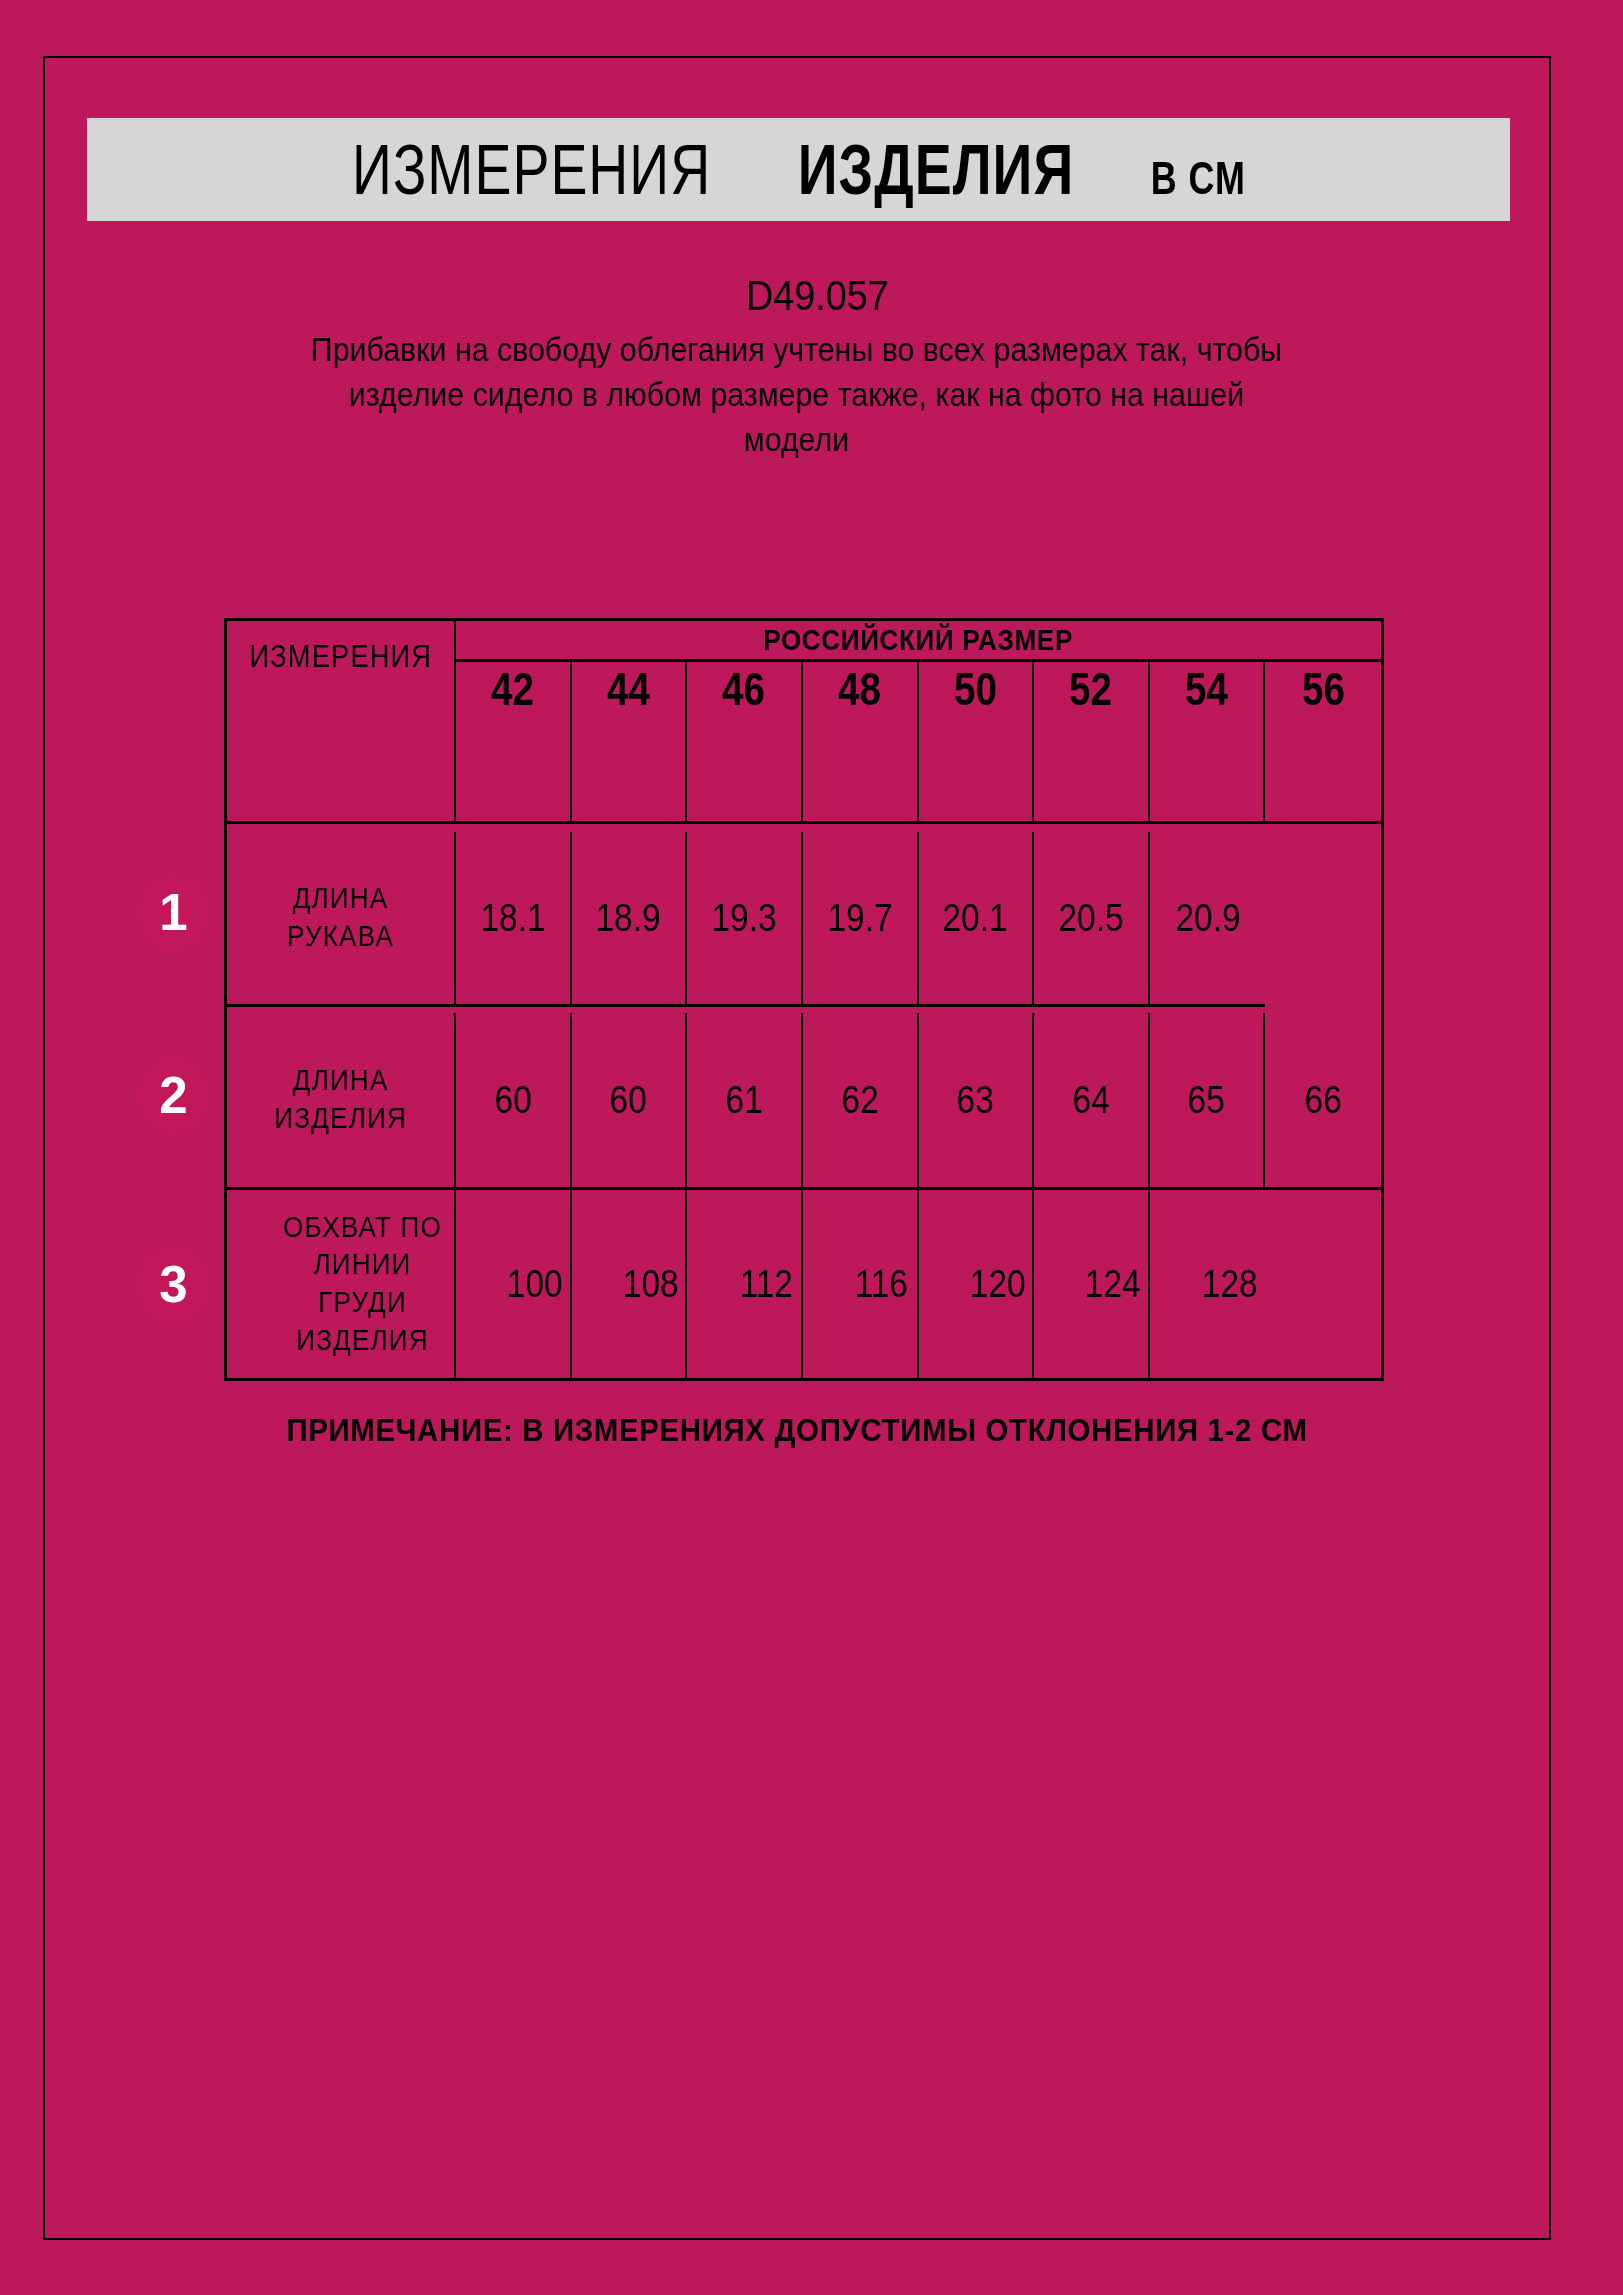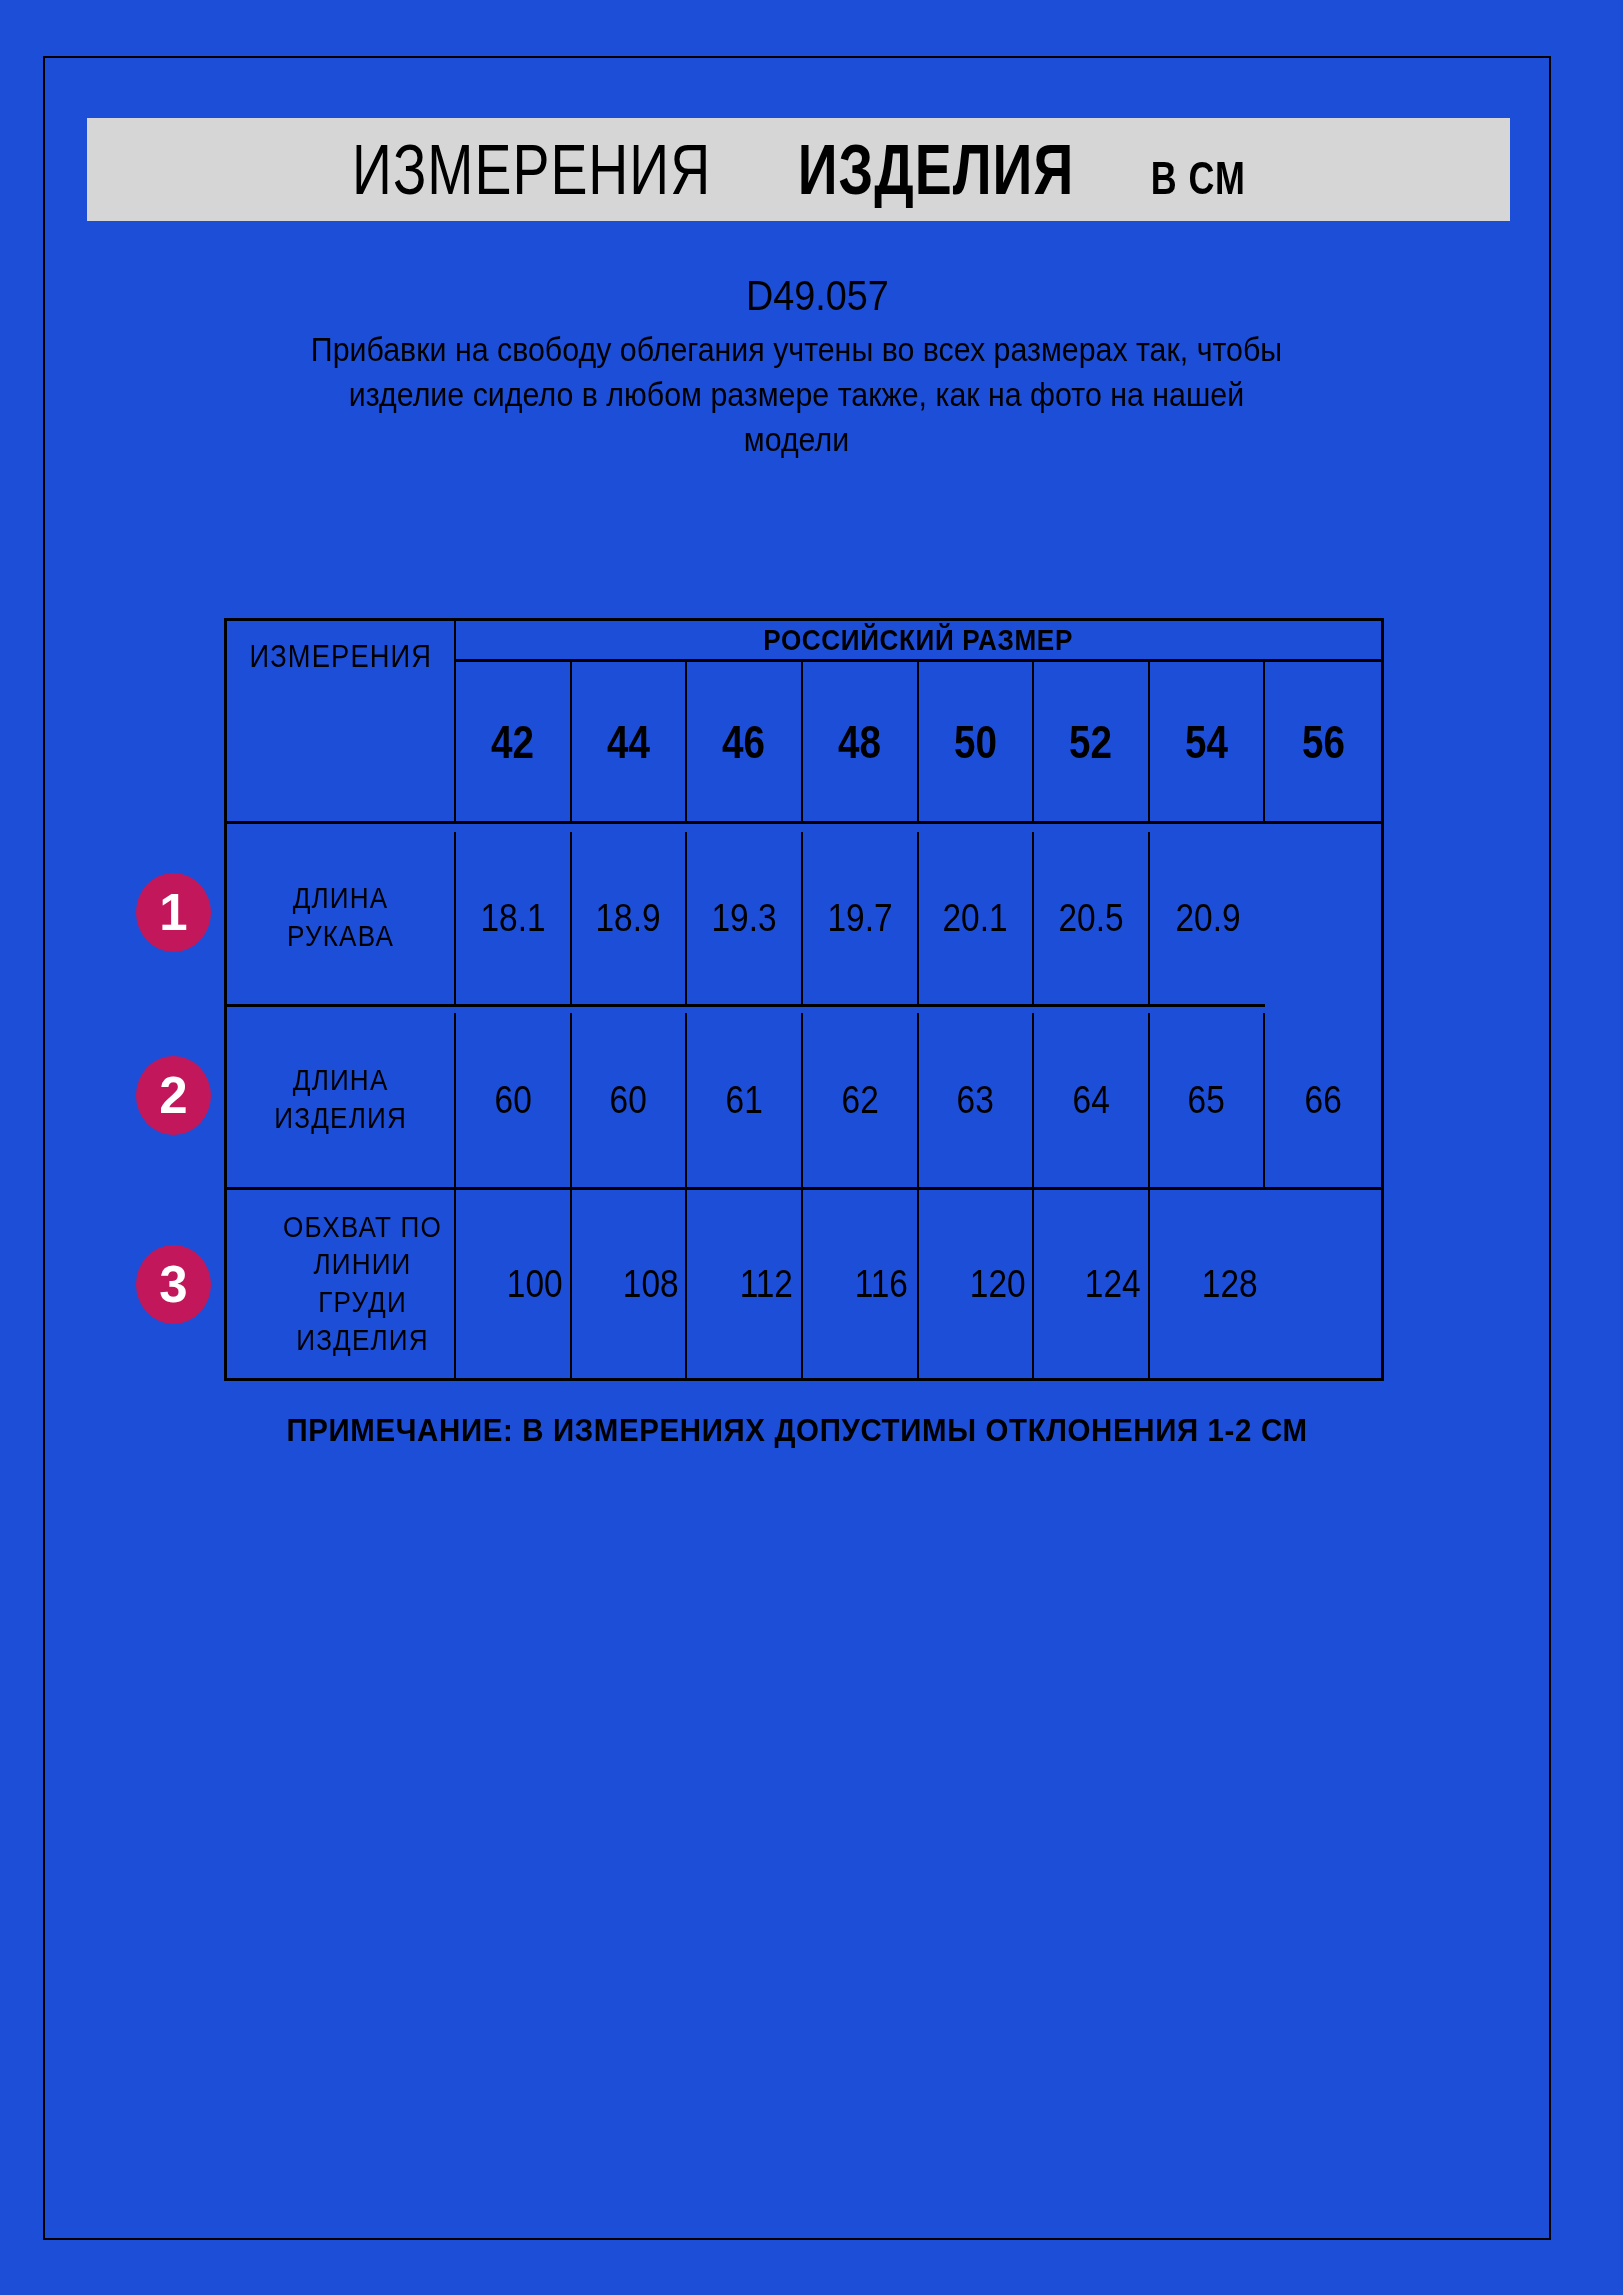--- a/index.html
+++ b/index.html
@@ -3,21 +3,21 @@
 <meta charset="utf-8">
 <style>
   * { margin: 0; padding: 0; box-sizing: border-box; }
   html, body { background: #ffffff; }
   body { font-family: "Liberation Sans", sans-serif; color: #000; }
 
   .page {
     position: relative;
     width: 1623px;
     height: 2295px;
-    background: #1d4ed8;
+    background: #be185d;
     overflow: hidden;
   }
 
   .frame {
     position: absolute;
     left: 43px; top: 56px;
     width: 1508px; height: 2184px;
     border: 2.6px solid #000;
   }
 
@@ -84,21 +84,21 @@
   }
   .b-r  { border-right: 2px solid #000; }
   .b-bt { border-bottom: 3.9px solid #000; }
 
   .meas-head-cell { grid-column: 1; grid-row: 1 / 3; align-items: flex-start; padding-top: 18.3px; }
   .meas-head-cell span { display: inline-block; transform: scaleX(0.88); font-size: 31px; letter-spacing: 1.3px; }
 
   .size-group-cell { grid-column: 2 / 10; grid-row: 1; font-weight: bold; }
   .size-group-cell span { display: inline-block; transform: scaleX(0.9); font-size: 29px; letter-spacing: 0.7px; }
 
-  .size-cell { grid-row: 2; align-items: center; }
+  .size-cell { grid-row: 2; align-items: flex-start; }
   .size-cell span { display: inline-block; transform: scaleX(0.84); font-size: 46px; font-weight: 700; }
 
   .label-cell span {
     display: inline-block;
     transform: scaleX(0.9);
     font-size: 29px;
     letter-spacing: 1.3px;
     white-space: pre-line;
     line-height: 1.3;
   }

